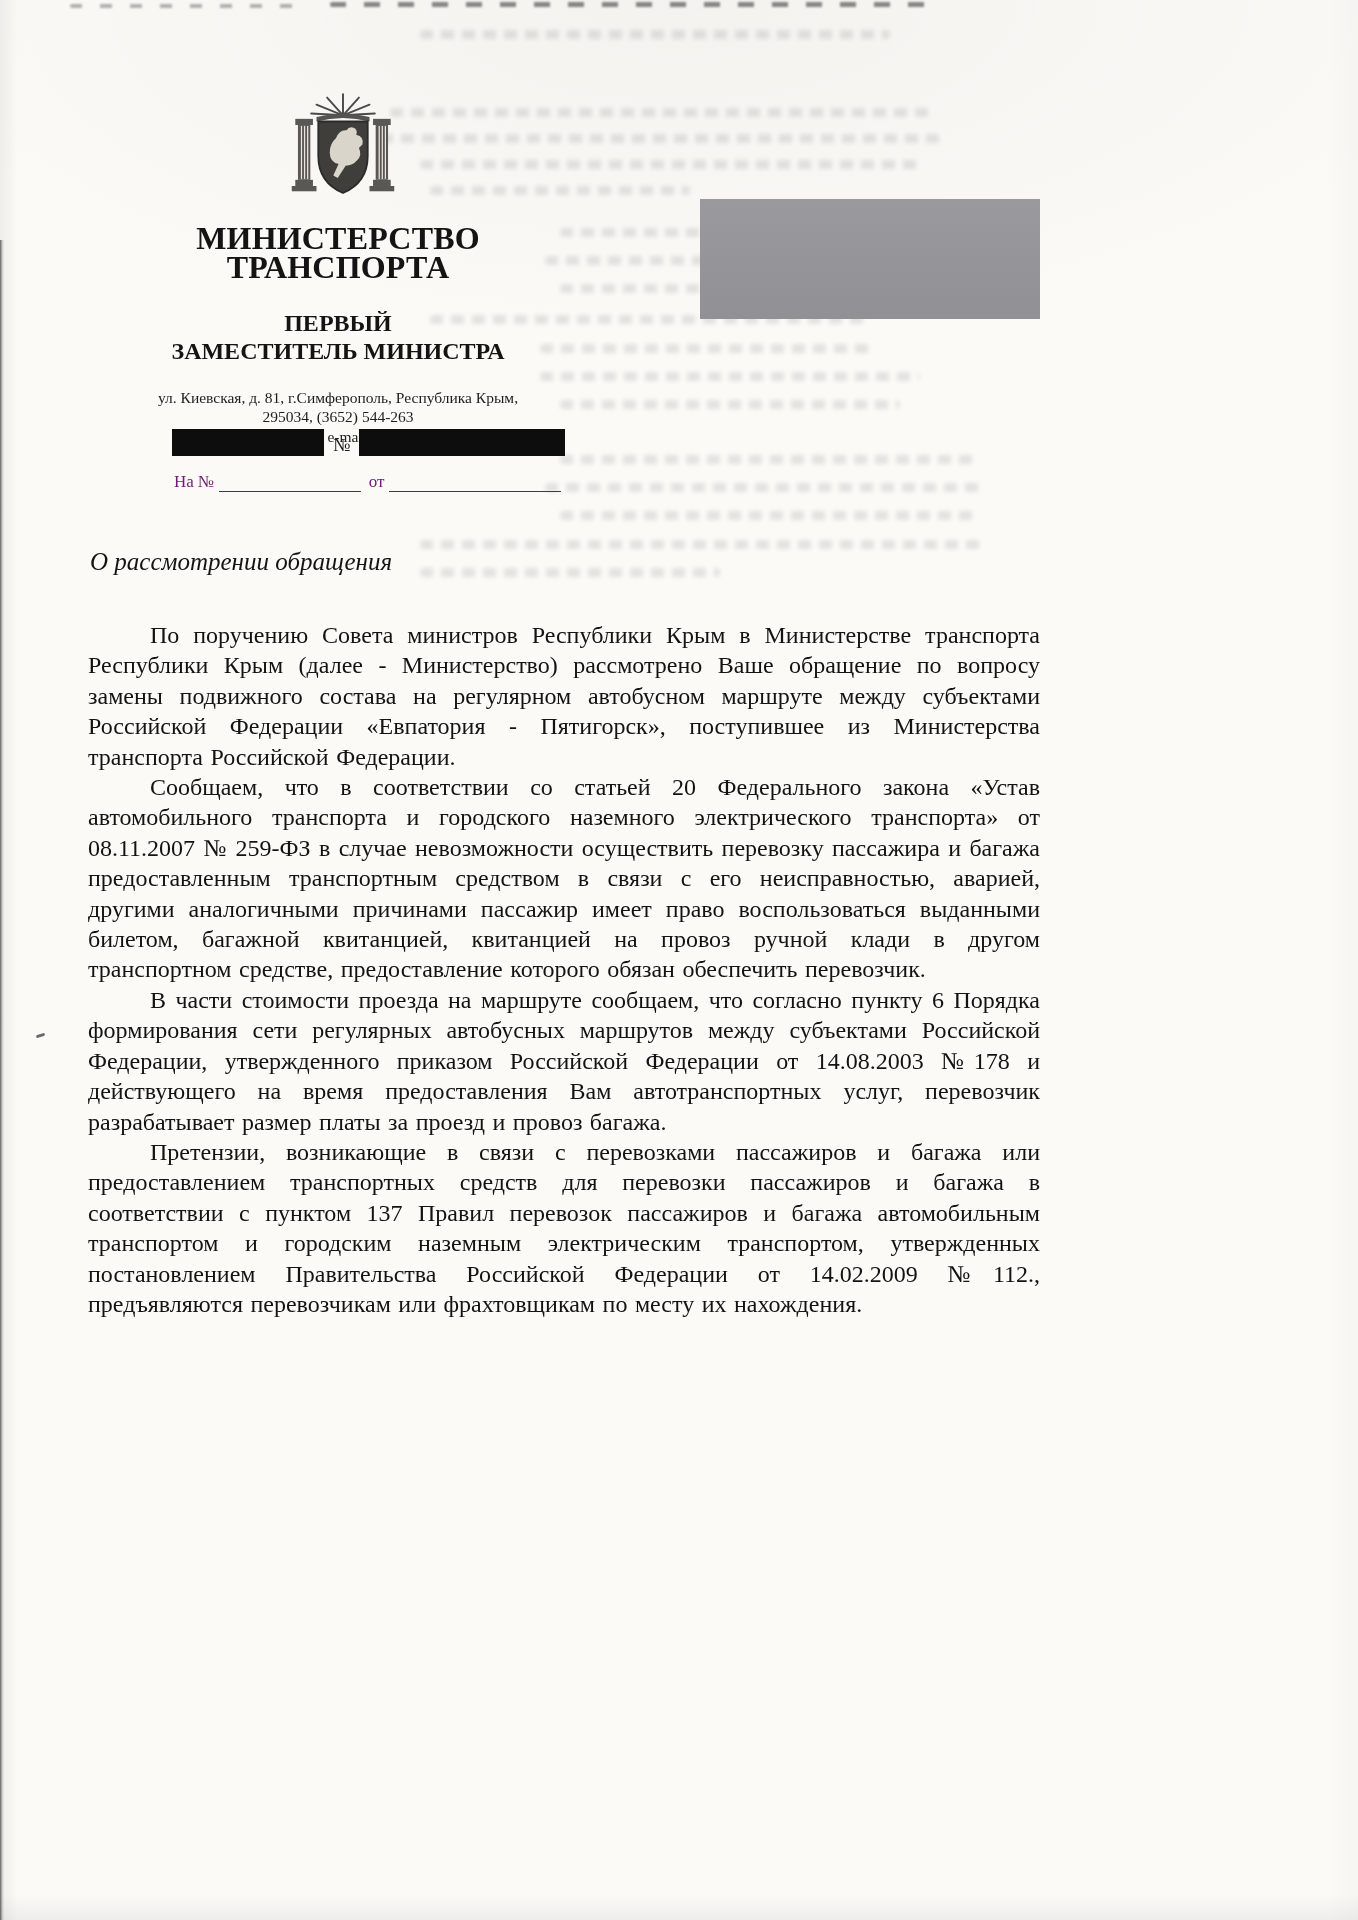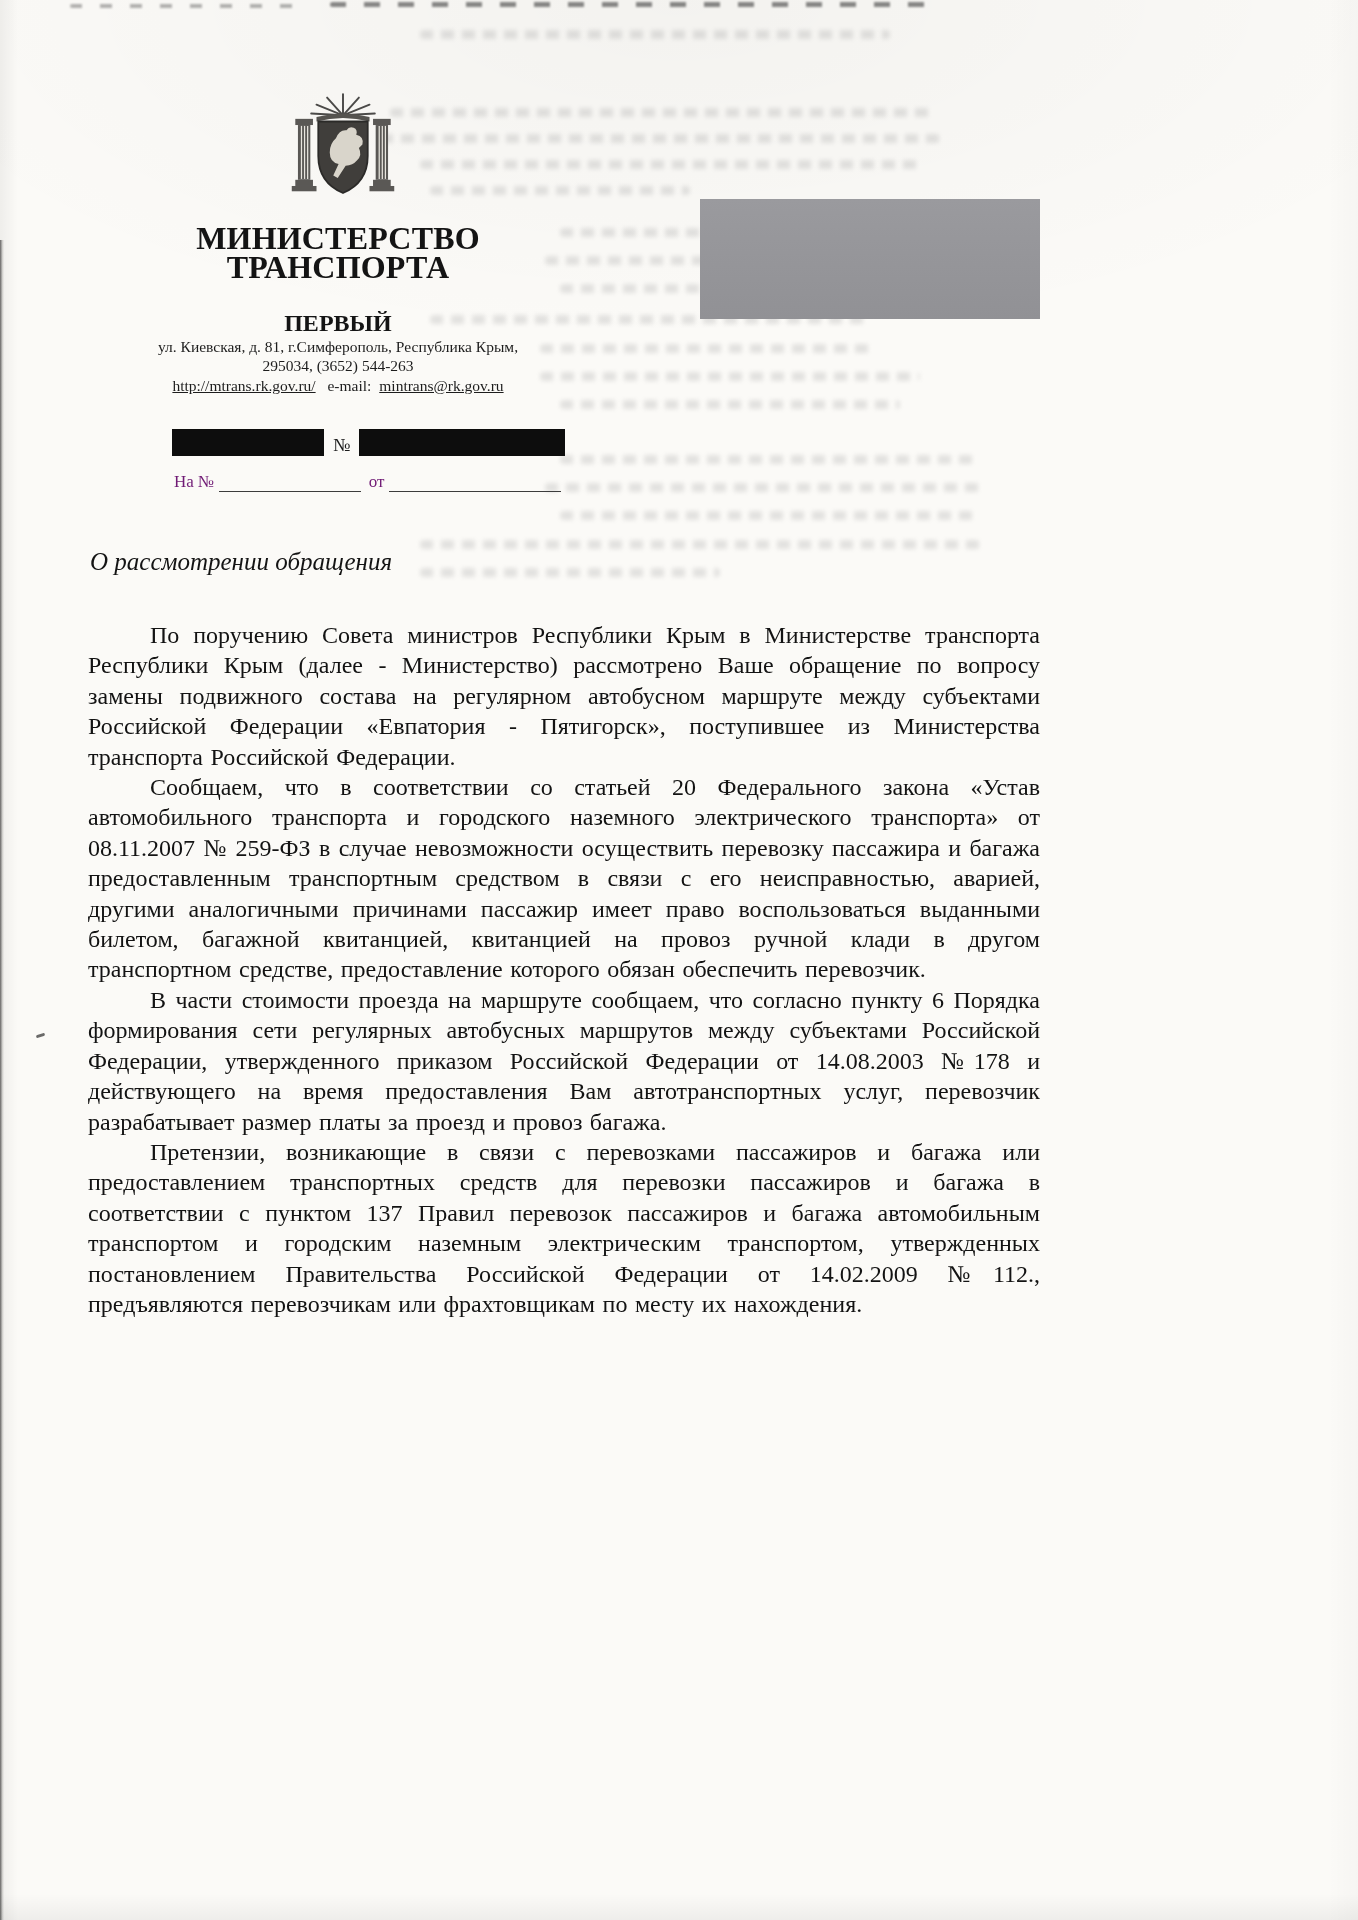--- a/index.html
+++ b/index.html
@@ -34,21 +34,21 @@
     transform:rotate(-18deg);border-radius:2px;opacity:0.75;}
   .ghost{position:absolute;height:9px;border-radius:4px;
     background:repeating-linear-gradient(90deg, rgba(110,110,112,0.34) 0 13px, transparent 13px 21px);
     filter:blur(2px);opacity:0.5;pointer-events:none;}
   
   .emblem{position:absolute;left:290px;top:92px;width:106px;height:112px;}
   
   .letterhead{position:absolute;left:128px;top:224px;width:420px;text-align:center;}
   .ministry-name{font-weight:bold;font-size:32px;line-height:29px;letter-spacing:0.2px;color:#141414;}
   .official-title{font-weight:bold;font-size:24px;line-height:28px;margin-top:27px;color:#141414;}
-  .address{font-size:15.5px;line-height:19px;color:#1d1d1d;}
+  .address{font-size:15.5px;line-height:19px;margin-top:23px;color:#1d1d1d;}
   .contacts{font-size:15.5px;margin-top:2px;color:#1d1d1d;}
   .contacts .link{text-decoration:underline;}
   .contacts .email-label{margin:0 4px 0 8px;}
   
   .redaction-box{position:absolute;left:700px;top:199px;width:340px;height:120px;
     background:linear-gradient(180deg,#9a9a9e,#919195);}
   .number-row{position:absolute;left:172px;top:429px;height:28px;}
   .redaction-bar{display:inline-block;vertical-align:middle;background:#0d0d0d;height:27px;}
   .bar1{width:152px;}
   .bar2{width:206px;}
@@ -125,20 +125,21 @@
       <path d="M52 52 q4 -10 12 -9 q3 -5 8 -3 q5 2 3 8 q9 2 7 11 l-4 4 q4 8 -2 14 q-5 6 -13 6 l-9 14 -5 -3 6 -13 q-10 -2 -10 -13 q0 -10 7 -16 z" fill="#d9d5cb"></path>
     </svg>
   </div>
 
   <div class="letterhead">
     <div class="ministry-name">
       <div>МИНИСТЕРСТВО ТРАНСПОРТА</div>
     </div>
     <div class="official-title">
       <div>ПЕРВЫЙ</div>
+      <div>ЗАМЕСТИТЕЛЬ МИНИСТРА</div>
     </div>
     <div class="address">
       <div>ул. Киевская, д. 81, г.Симферополь, Республика Крым,</div>
       <div>295034, (3652) 544-263</div>
     </div>
     <div class="contacts">
       <span class="link">http://mtrans.rk.gov.ru/</span>
       <span class="email-label">e-mail:</span>
       <span class="link">mintrans@rk.gov.ru</span>
     </div>

